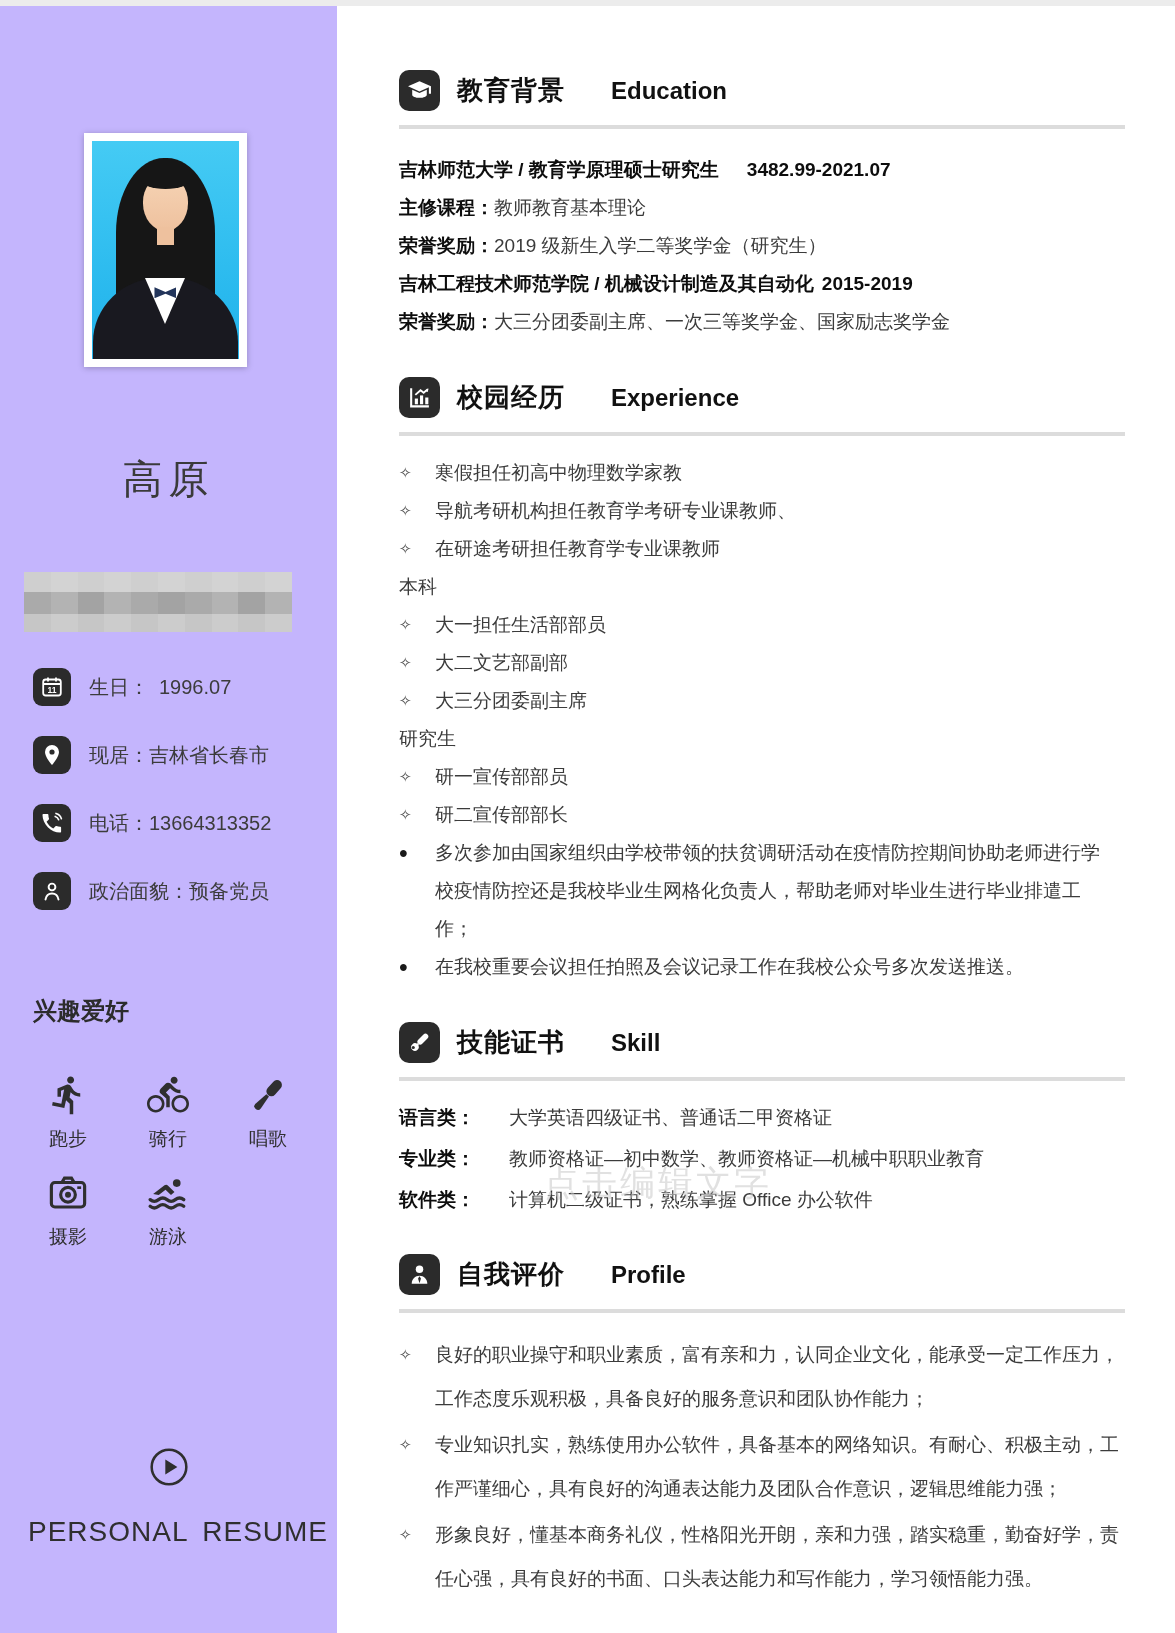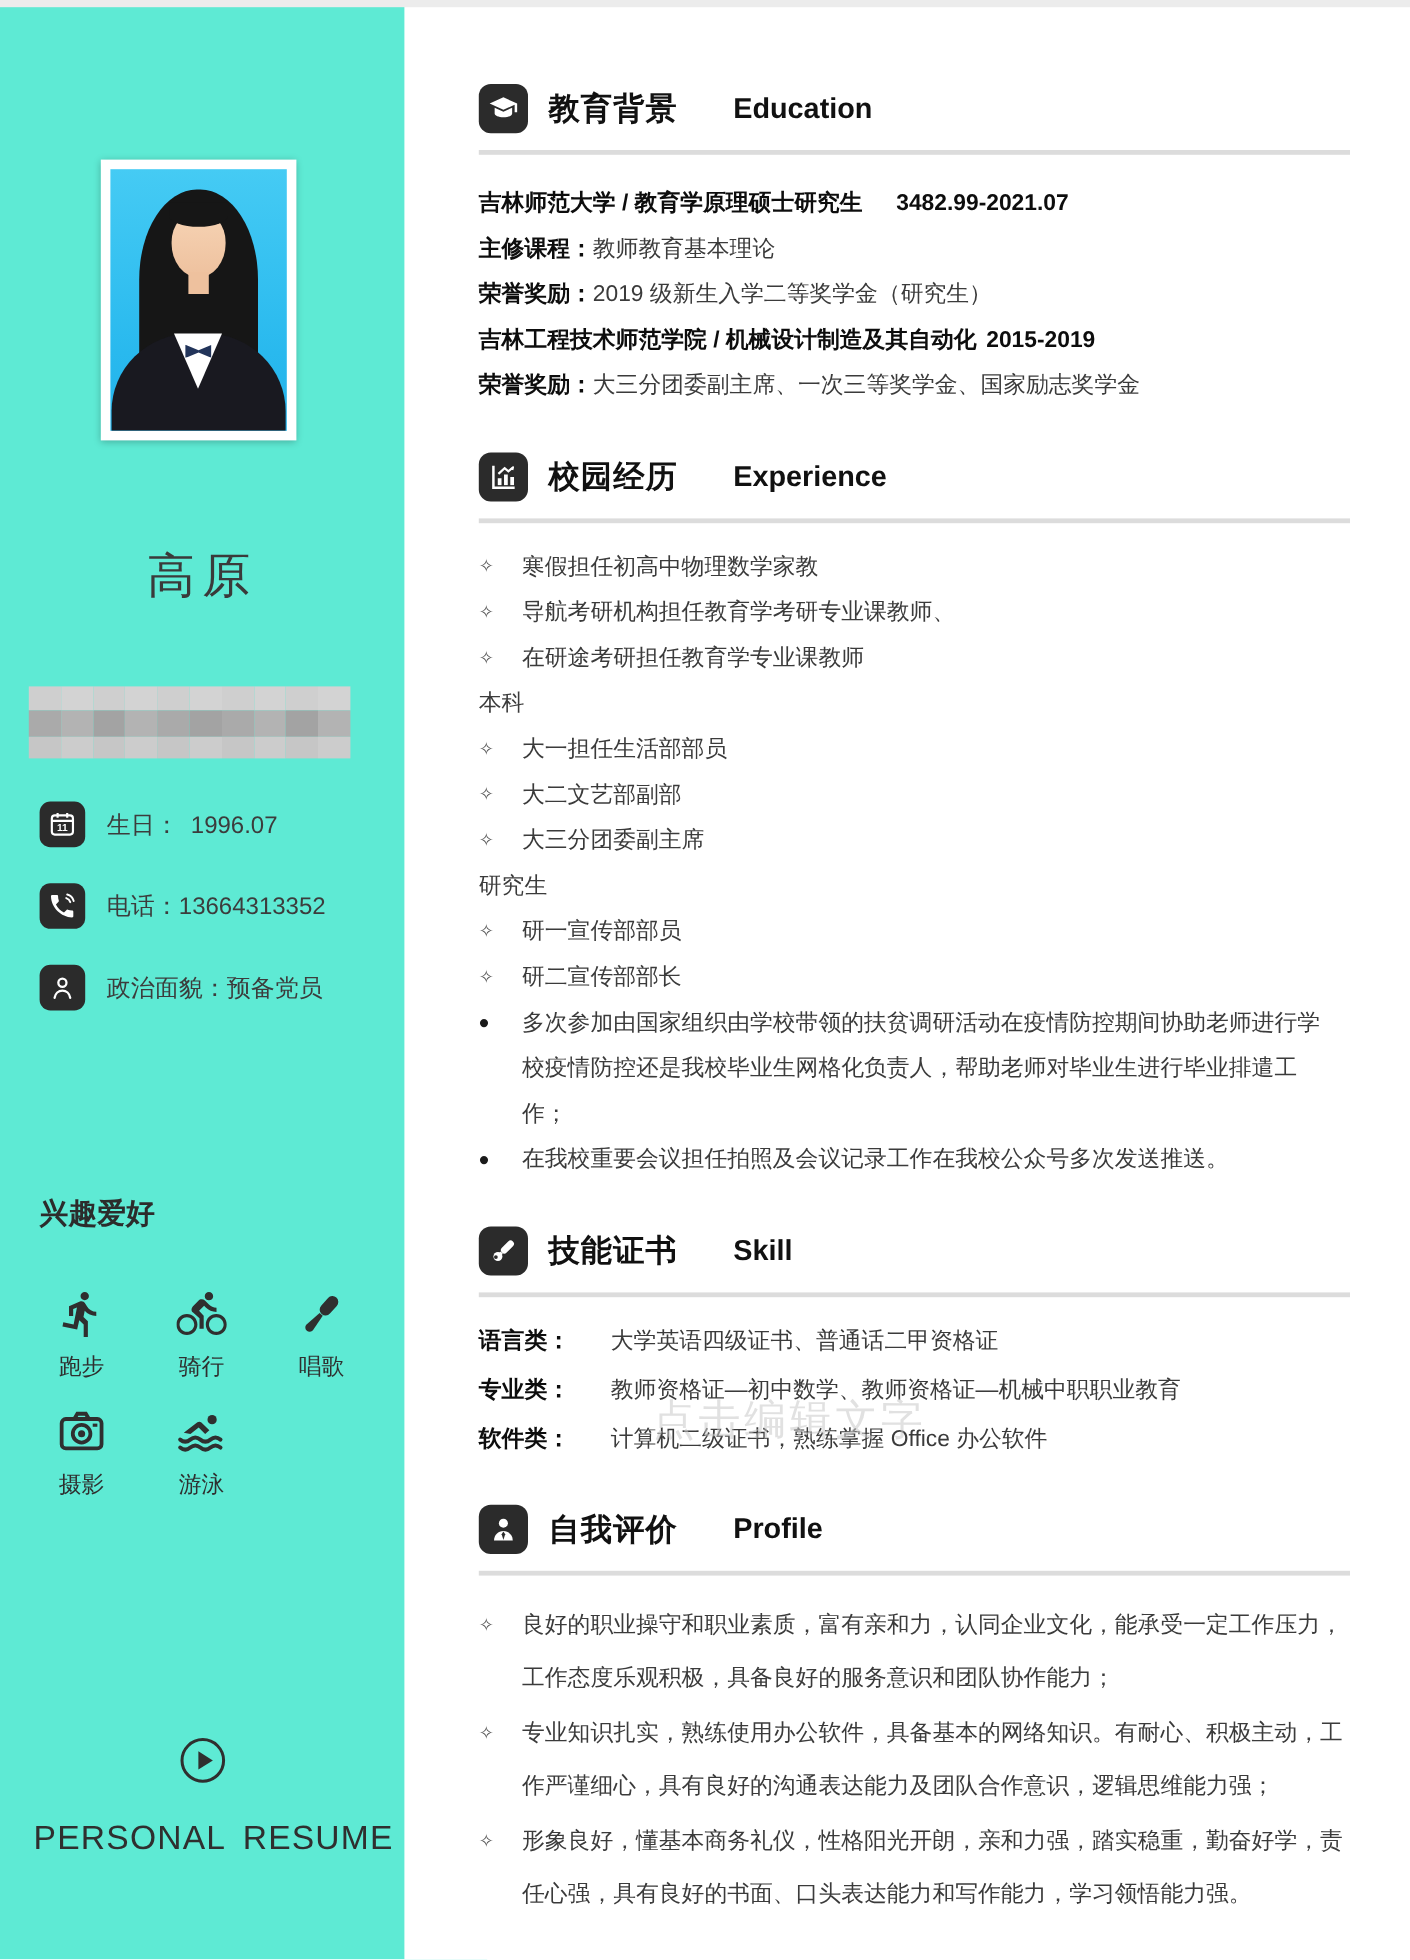--- a/index.html
+++ b/index.html
@@ -1,21 +1,21 @@
 <!DOCTYPE html>
 <html><head>
 <meta charset="utf-8">
 <style>
   html,body{margin:0;padding:0;background:#fff;}
   .page{position:relative;width:1175px;height:1633px;background:#ffffff;overflow:hidden;
         font-family:"Liberation Sans","DejaVu Sans",sans-serif;color:#3b3b3b;}
   .top-strip{position:absolute;top:0;left:0;width:100%;height:6px;background:#ececec;z-index:9;}
 
   
-  .sidebar{position:absolute;left:0;top:0;width:366px;height:100%;background:#5eead4;padding-left:40px;}
+  .sidebar{position:absolute;left:0;top:0;width:366px;height:100%;background:#c4b5fd;padding-left:40px;}
   .photo-frame{position:absolute;left:84px;top:133px;width:147px;height:218px;background:#fff;
                padding:8px;box-shadow:0 1px 6px rgba(0,0,0,.25);}
   .photo{position:relative;width:147px;height:218px;overflow:hidden;
          background:linear-gradient(180deg,#45cbf4 0%,#29b9ee 70%,#23b2ea 100%);}
   .p-hair{position:absolute;left:16%;top:8%;width:68%;height:86%;background:#161616;
           border-radius:48% 48% 14% 14%/40% 40% 10% 10%;}
   .p-face{position:absolute;left:35%;top:16.5%;width:30%;height:25%;
           background:linear-gradient(#f6d3b4,#eec19e);border-radius:46% 46% 52% 52%;}
   .p-bangs{position:absolute;left:33%;top:13%;width:34%;height:9%;background:#161616;
            border-radius:0 0 60% 60%;}
@@ -159,20 +159,28 @@
             <rect x="3.2" y="4.5" width="17.6" height="16" rx="2.5"></rect>
             <path d="M3.2 9h17.6M8 2.5v4M16 2.5v4"></path>
             <text x="12" y="17.6" font-size="8.5" fill="#fff" stroke="none" text-anchor="middle" font-weight="bold">11</text>
           </svg>
         </span>
         <span class="info-text"><span class="info-lbl">生日：</span><span class="info-val">1996.07</span></span>
       </div>
       <div class="info-row">
         <span class="info-icon">
           <svg viewBox="0 0 24 24" fill="#fff">
+            <path d="M12 2a7 7 0 0 0-7 7c0 5.2 7 13 7 13s7-7.8 7-13a7 7 0 0 0-7-7zm0 9.6a2.6 2.6 0 1 1 0-5.2 2.6 2.6 0 0 1 0 5.2z"></path>
+          </svg>
+        </span>
+        <span class="info-text"><span class="info-lbl">现居：</span><span class="info-val">吉林省长春市</span></span>
+      </div>
+      <div class="info-row">
+        <span class="info-icon">
+          <svg viewBox="0 0 24 24" fill="#fff">
             <path d="M6.6 10.8c1.5 2.9 3.8 5.2 6.7 6.7l2.2-2.2c.3-.3.7-.4 1-.2 1.1.4 2.4.6 3.6.6.6 0 1 .4 1 1v3.8c0 .6-.4 1-1 1C11 21.5 2.5 13 2.5 3.9c0-.6.5-1 1-1h3.9c.6 0 1 .4 1 1 0 1.3.2 2.5.6 3.6.1.4 0 .7-.2 1l-2.2 2.3z"></path>
             <path d="M15.2 5.4c1.6.5 2.9 1.8 3.4 3.4" stroke="#fff" stroke-width="1.6" fill="none" stroke-linecap="round"></path>
             <path d="M16 2.4c2.6.7 4.7 2.8 5.4 5.4" stroke="#fff" stroke-width="1.6" fill="none" stroke-linecap="round"></path>
           </svg>
         </span>
         <span class="info-text"><span class="info-lbl">电话：</span><span class="info-val">13664313352</span></span>
       </div>
       <div class="info-row">
         <span class="info-icon">
           <svg viewBox="0 0 24 24" fill="none" stroke="#fff" stroke-width="1.9">

